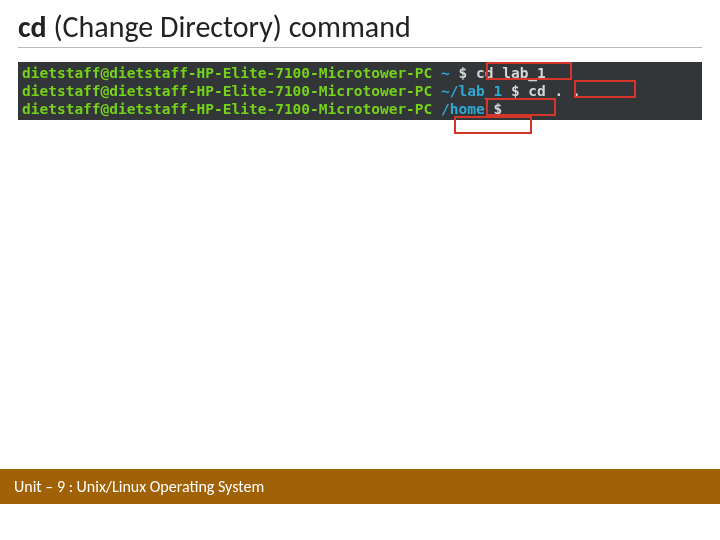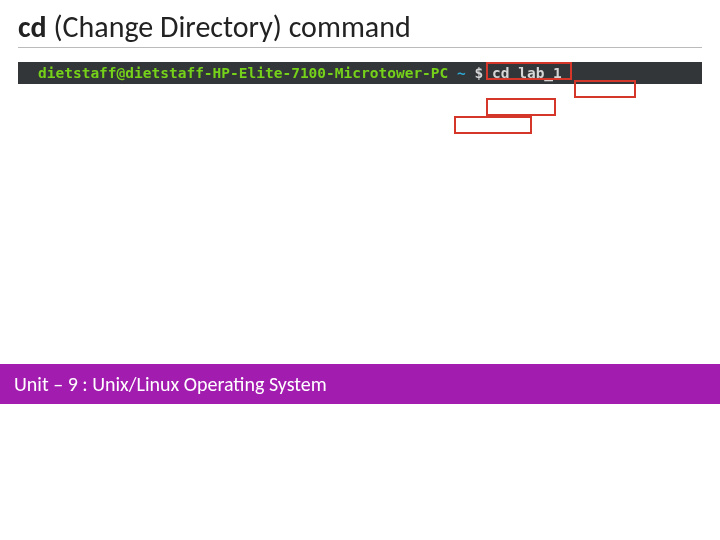--- a/index.html
+++ b/index.html
@@ -1,47 +1,47 @@
 <!DOCTYPE html>
 <html><head>
 <meta charset="utf-8">
 <style>
   * { margin: 0; padding: 0; box-sizing: border-box; }
   html, body { width: 720px; height: 540px; font-family: Calibri, Arial, sans-serif; background: #fff; overflow: hidden; }
-  .slide { width: 720px; height: 404px; position: relative; display: flex; flex-direction: column; }
+  .slide { width: 720px; height: 504px; position: relative; display: flex; flex-direction: column; }
   .title-wrap { padding: 8px 18px 4px 18px; }
   .title { font-size: 30px; color: #222; font-weight: 400; }
   .title .bold { font-weight: 700; }
   .rule { border: none; border-top: 1px solid #bbb; margin: 2px 0 0 0; }
   .content { flex: 1; padding: 10px 18px 0 18px; }
   .terminal {
     background: #333638;
     font-family: "DejaVu Sans Mono", "Courier New", monospace;
     font-size: 14.5px;
     line-height: 18px;
     font-weight: 700;
-    padding: 2px 20px;
+    padding: 2px 4px;
     position: relative;
     letter-spacing: 0px;
     white-space: nowrap;
   }
   .tl { display: block; }
   .user { color: #75d119; }
   .path { color: #2fa8d4; }
   .dollar { color: #d6d6d6; }
   .cmd { color: #d6d6d6; }
   .hl {
     position: absolute;
     border: 2px solid #d4362a;
     pointer-events: none;
   }
   .footer {
-    background: #a21caf;
+    background: #a16207;
     color: #fff;
-    font-size: 20px;
+    font-size: 16px;
     padding: 8px 14px;
     display: flex;
     justify-content: space-between;
     align-items: center;
   }
 </style>
 </head>
 <body>
 
 <div class="slide">
@@ -49,20 +49,22 @@
   <div class="title-wrap">
     <h1 class="title">
       <span class="bold">cd</span><span> (Change Directory) command</span>
     </h1>
     <hr class="rule">
   </div>
 
   <div class="content">
     <div class="terminal">
       <span class="tl"><span class="user">dietstaff@dietstaff-HP-Elite-7100-Microtower-PC</span> <span class="path">~</span> <span class="dollar">$</span> <span class="cmd">cd lab_1</span></span>
+      <span class="tl"><span class="user">dietstaff@dietstaff-HP-Elite-7100-Microtower-PC</span> <span class="path">~/lab_1</span> <span class="dollar">$</span> <span class="cmd">cd . .</span></span>
+      <span class="tl"><span class="user">dietstaff@dietstaff-HP-Elite-7100-Microtower-PC</span> <span class="path">/home</span> <span class="dollar">$</span> <span class="cmd"></span></span>
 
       <div class="hl" style="top:0px; left:468px; width:86px; height:18px;"></div>
       <div class="hl" style="top:18px; left:556px; width:62px; height:18px;"></div>
       <div class="hl" style="top:36px; left:468px; width:70px; height:18px;"></div>
       <div class="hl" style="top:54px; left:436px; width:78px; height:18px;"></div>
     </div>
   </div>
 
   <div class="footer">
     <span>Unit – 9 : Unix/Linux Operating System</span>

